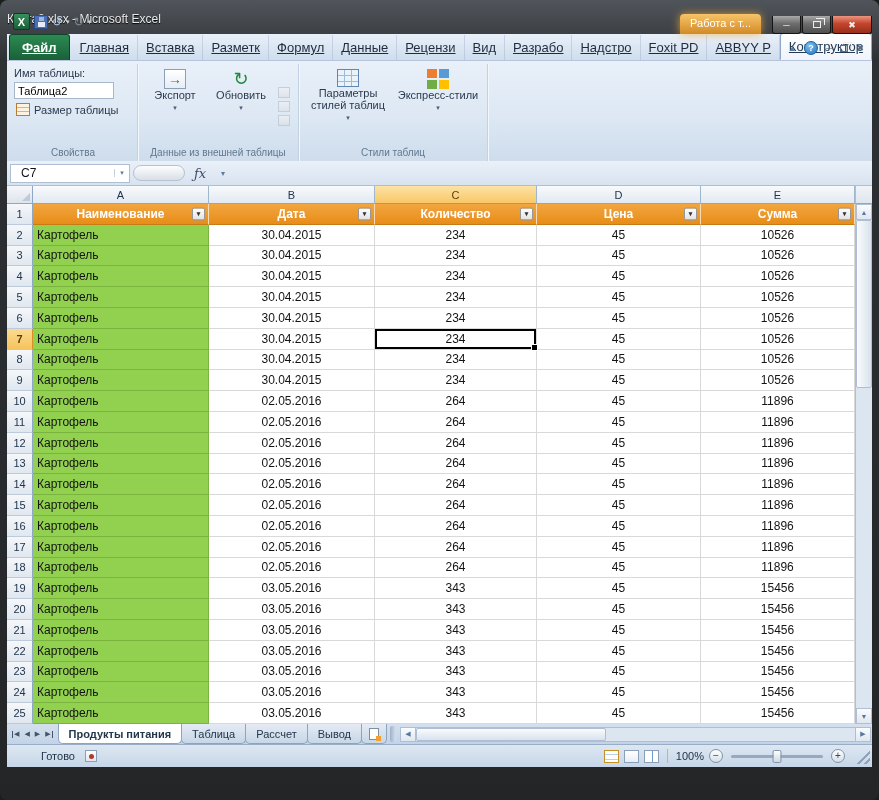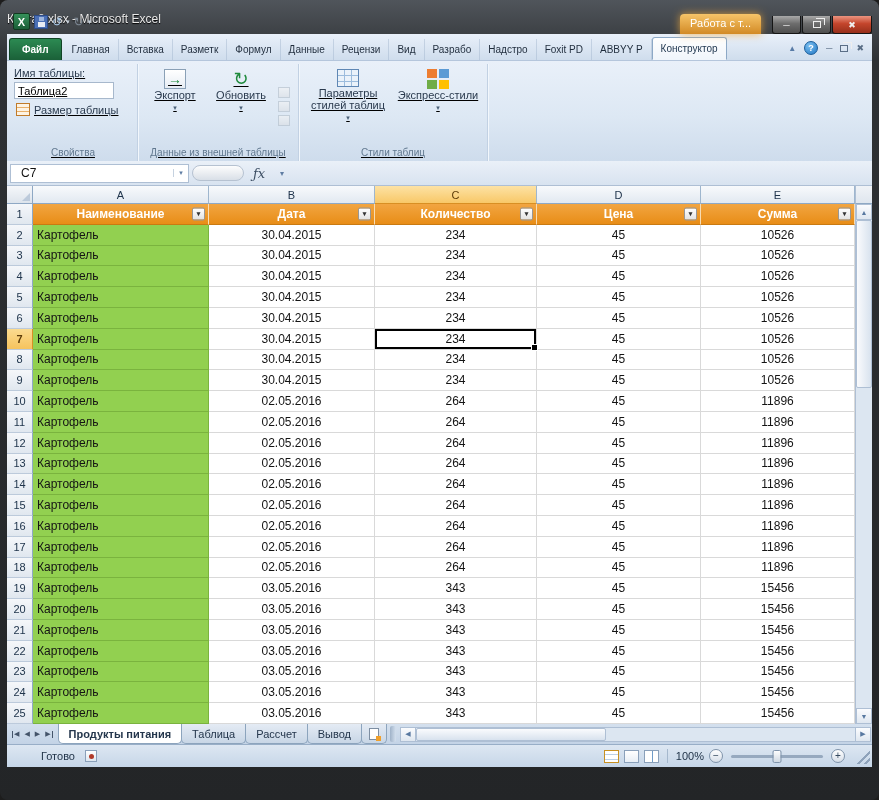--- a/index.html
+++ b/index.html
@@ -28,33 +28,33 @@
     background:linear-gradient(#a9a9a9,#6d6d6d 45%,#4e4e4e); color:#f0f0f0; font-size:9px;
     display:flex; align-items:center; justify-content:center; border-radius:0 0 3px 3px; }
   .wbtn.close { width:40px; background:linear-gradient(#ec9480,#c4452c 45%,#972f1b); }
   .r-ico { position:relative; width:8px; height:7px; border:1px solid #eee; }
   .r-ico::before { content:''; position:absolute; left:2px; top:-4px; width:8px; height:6px;
     border:1px solid #eee; border-bottom:none; border-left:none; }
 
   
   .tabrow { height:27px; background:linear-gradient(#e9f0fa,#cfdded); display:flex; align-items:flex-end;
     padding-left:2px; position:relative; border-bottom:1px solid #b5c6dc; }
-  .rtab { padding:5px 8px 5px; font-size:10px; color:#1f2c3c; white-space:nowrap; border-right:1px solid rgba(160,180,205,.45); }
+  .rtab { padding:5px 8px 5px; font-size:13px; color:#1f2c3c; white-space:nowrap; border-right:1px solid rgba(160,180,205,.45);text-decoration:underline; }
   .rtab.file { background:linear-gradient(#2c8a52,#1a6038); color:#fff; border:1px solid #114426;
     border-bottom:none; border-radius:3px 3px 0 0; padding:5px 12px; margin-right:2px; font-weight:bold; }
   .rtab.active { background:linear-gradient(#fefefe,#f0f5fb); border:1px solid #8ca8c6; border-bottom:1px solid #f0f5fb;
     border-radius:3px 3px 0 0; color:#243a52; }
   .trr { position:absolute; right:8px; bottom:5px; display:flex; gap:8px; align-items:center; color:#5a6e86; }
   .caret-up { font-size:8px; color:#587ba6; }
   .help-ico { width:14px; height:14px; border-radius:50%; border:1px solid #1b5e9b; color:#fff; font-size:9px; font-weight:bold;
     background:radial-gradient(circle at 35% 30%, #7cc0f0, #2277c4); display:flex; align-items:center; justify-content:center; }
   .wb-glyph { font-size:9px; }
 
   
-  .ribbon { height:100px; background:linear-gradient(#e9f0f9,#dde8f4 55%,#cedcec); display:flex; padding:3px 2px 0;text-decoration:underline; }
+  .ribbon { height:100px; background:linear-gradient(#e9f0f9,#dde8f4 55%,#cedcec); display:flex; padding:3px 2px 0; }
   .rgroup { display:flex; flex-direction:column; border-right:1px solid #c2d1e3; box-shadow:1px 0 0 #f2f7fc;
     padding:2px 5px 0; }
   .rg-body { flex:1; display:flex; }
   .rg-label { text-align:center; font-size:10px; color:#61788f; padding:0 2px 3px; white-space:nowrap; }
   .props { flex-direction:column; gap:3px; width:118px; padding-top:1px; }
   .prop-label { font-size:11px; color:#2a3a4e; }
   .tname { width:100px; height:17px; border:1px solid #a7b8cc; font-size:11px; padding:0 3px;
     font-family:"Liberation Sans",sans-serif; }
   .small-btn { display:flex; align-items:center; gap:4px; font-size:11px; color:#2a3a4e; padding:1px 2px;
     border-radius:2px; white-space:nowrap; }
@@ -76,21 +76,21 @@
   .ico-qs { position:relative; width:22px; height:20px; }
   .ico-qs::before { content:''; position:absolute; left:0; top:0; width:10px; height:9px; background:#ed7d31;
     box-shadow:12px 0 0 #5b9bd5, 0 11px 0 #70ad47, 12px 11px 0 #ffc000; }
   .dd-arrow { font-size:7px; color:#4a6078; margin-top:1px; }
   .mini-stack { display:flex; flex-direction:column; gap:3px; justify-content:center; padding:0 3px; }
   .mini { width:12px; height:11px; border:1px solid #aeb9c4; background:linear-gradient(#f4f4f4,#dcdfe3); opacity:.55; }
 
   
   .fbar { height:25px; background:linear-gradient(#eaf0f8,#d8e3f0); border-bottom:1px solid #aebfd4;
     display:flex; align-items:center; padding:0 3px; gap:3px; }
-  .namebox { width:179px; height:19px; background:#fff; border:1px solid #aebfd4; display:flex; align-items:center;
+  .namebox { width:120px; height:19px; background:#fff; border:1px solid #aebfd4; display:flex; align-items:center;
     font-size:12px; color:#111; }
   .nb-text { flex:1; padding-left:10px; }
   .nb-dd { width:15px; border-left:1px solid #c6d2e0; font-size:7px; color:#5f7da3; text-align:center; }
   .fx-pill { width:52px; height:16px; border-radius:8px; border:1px solid #b6c2d1; background:linear-gradient(#fdfdfd,#d9dfe7); }
   .fx { width:24px; text-align:center; font-family:"DejaVu Serif", serif; font-style:italic; font-size:13px; color:#3c4e63; }
   .fvalue { flex:1; height:19px; background:#fff; border:1px solid #aebfd4; font-size:12px; color:#111;
     display:flex; align-items:center; padding-left:5px; }
   .fb-exp { width:16px; text-align:center; font-size:8px; color:#5f7da3; }
 
   

